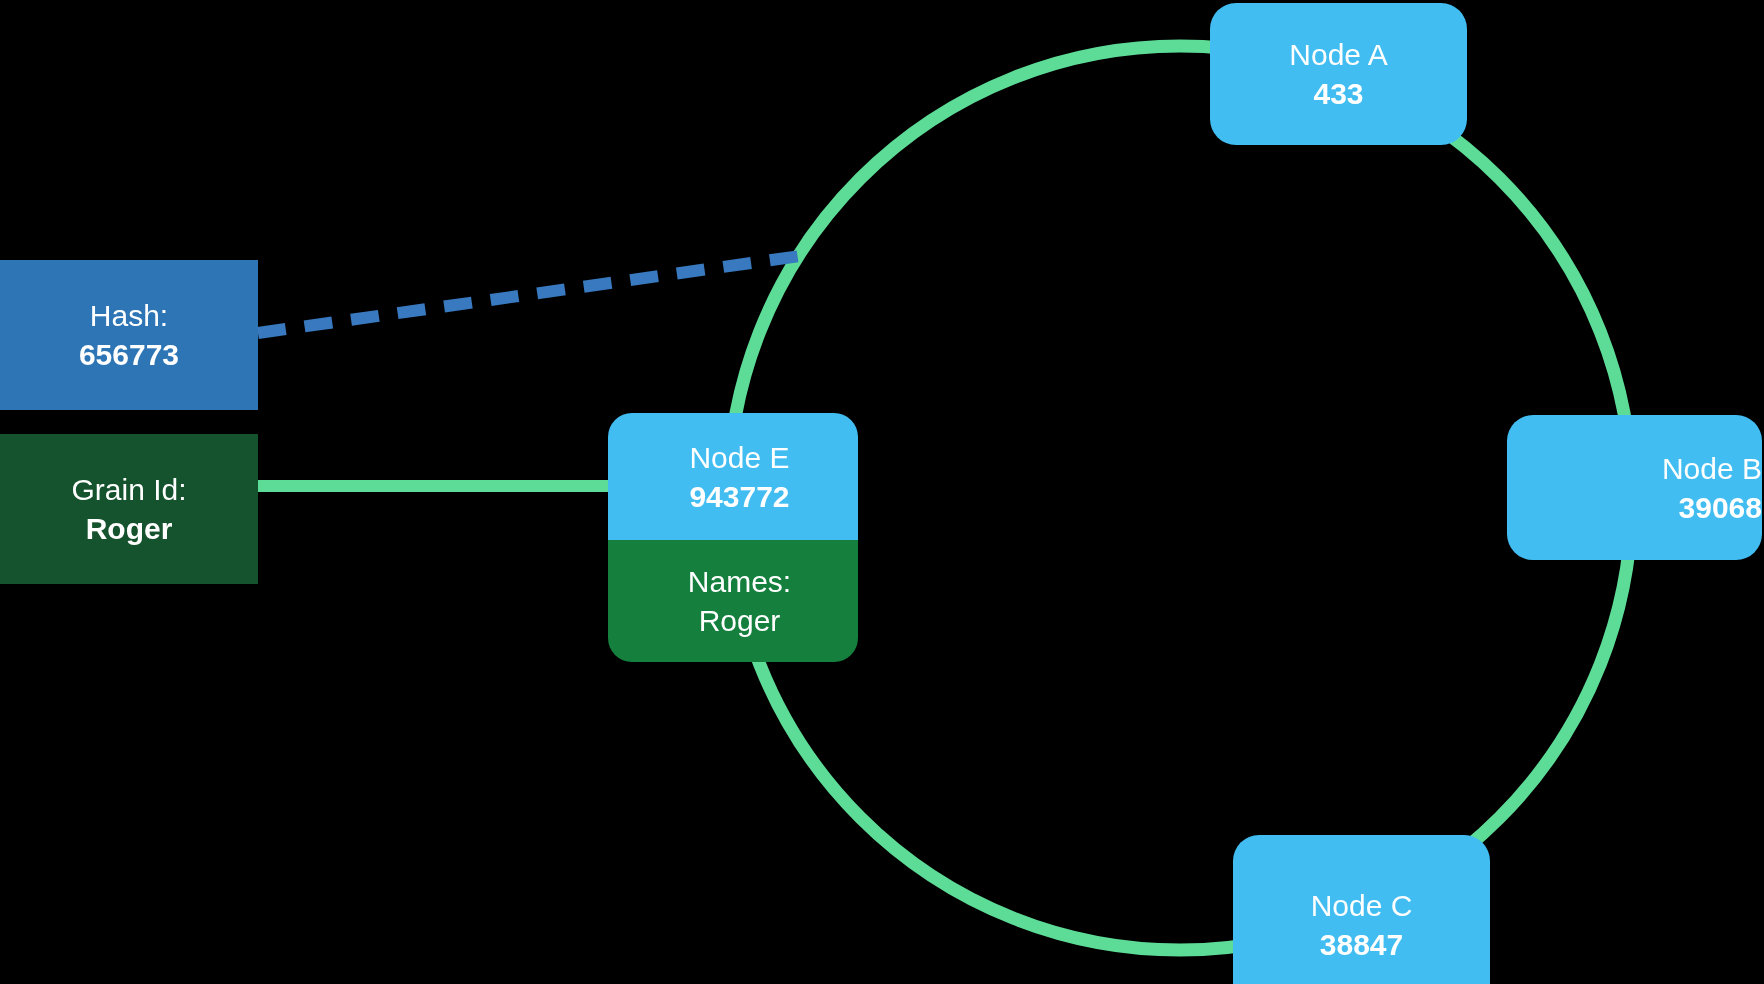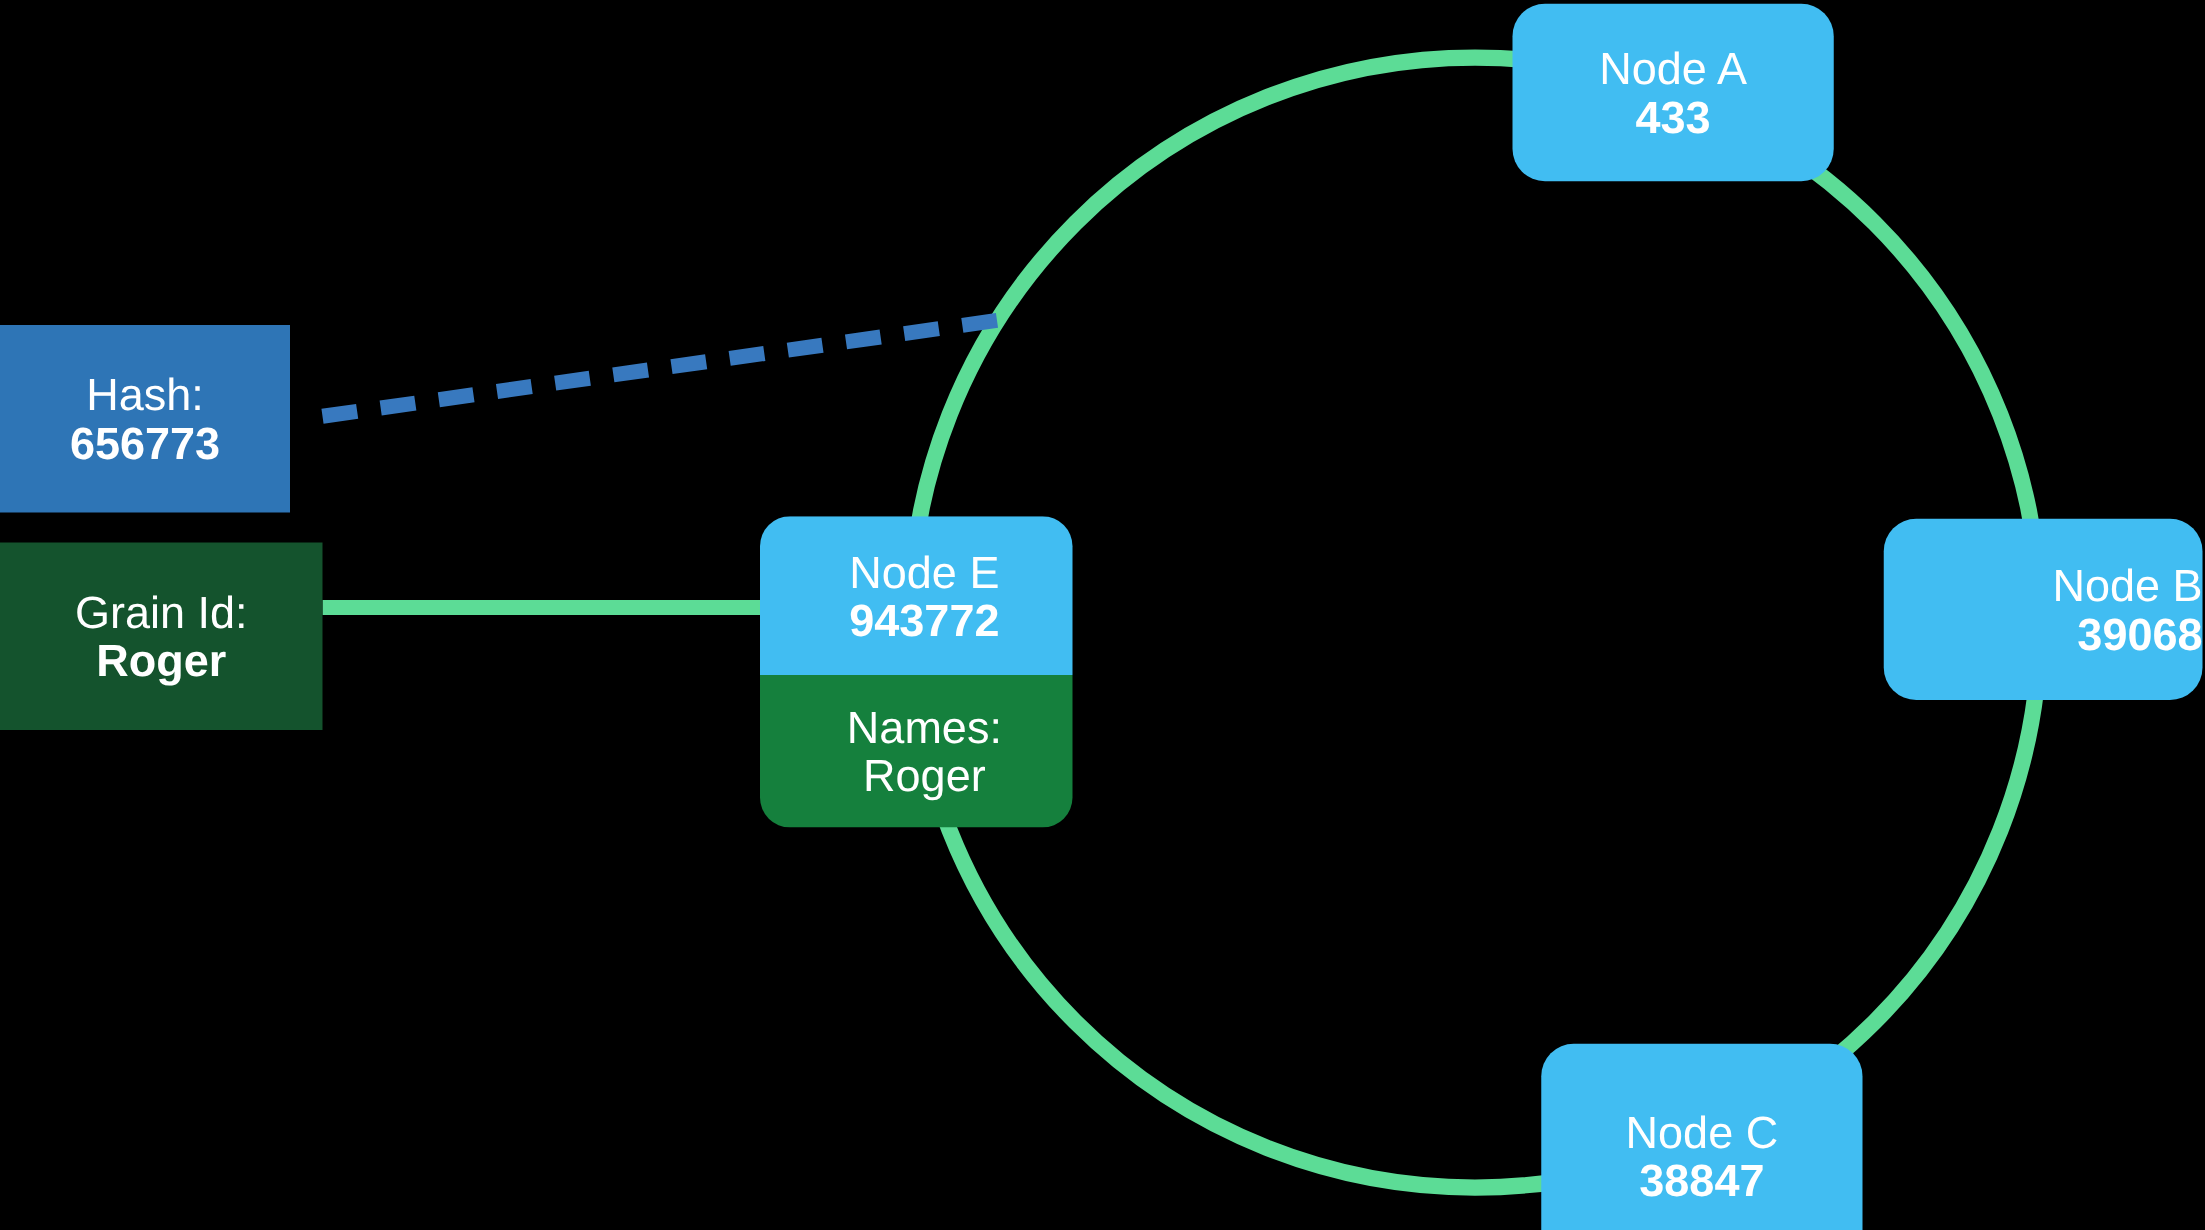--- a/index.html
+++ b/index.html
@@ -26,30 +26,30 @@
     position: absolute;
     z-index: 1;
     display: flex;
     flex-direction: column;
     justify-content: center;
     align-items: center;
     text-align: center;
     box-sizing: border-box;
   }
   .line {
-    font-size: 36px;
+    font-size: 30px;
     line-height: 39px;
     white-space: nowrap;
   }
   .value { font-weight: bold; }
 
   
   .hash-box {
     left: 0; top: 260px;
-    width: 232px; height: 150px;
+    width: 258px; height: 150px;
     background: #2E75B6;
     text-align: right;
   }
   .grain-box {
     left: 0; top: 434px;
     width: 258px; height: 150px;
     background: #14532d;
   }
 
   

